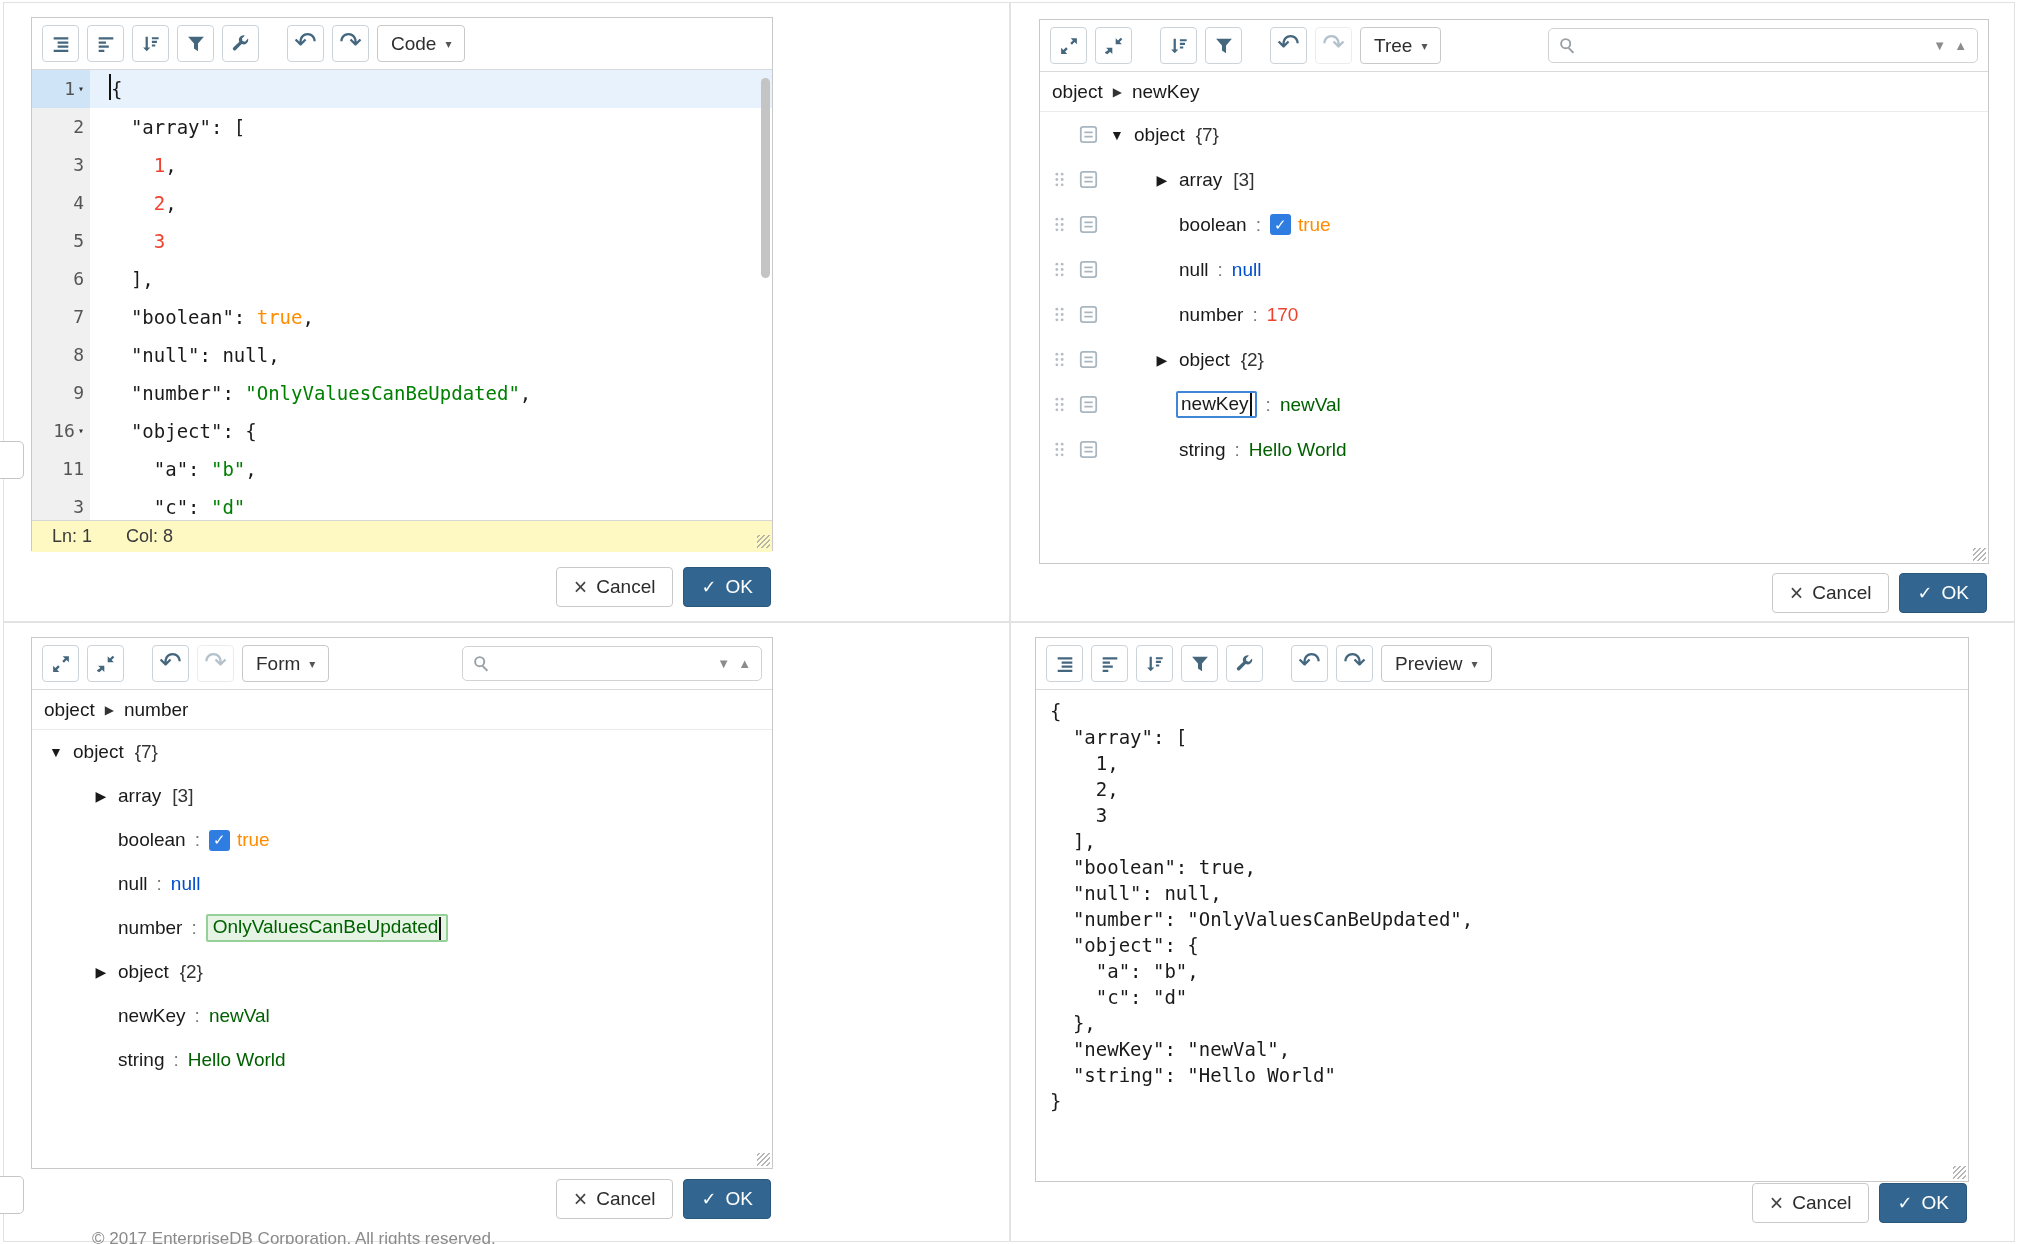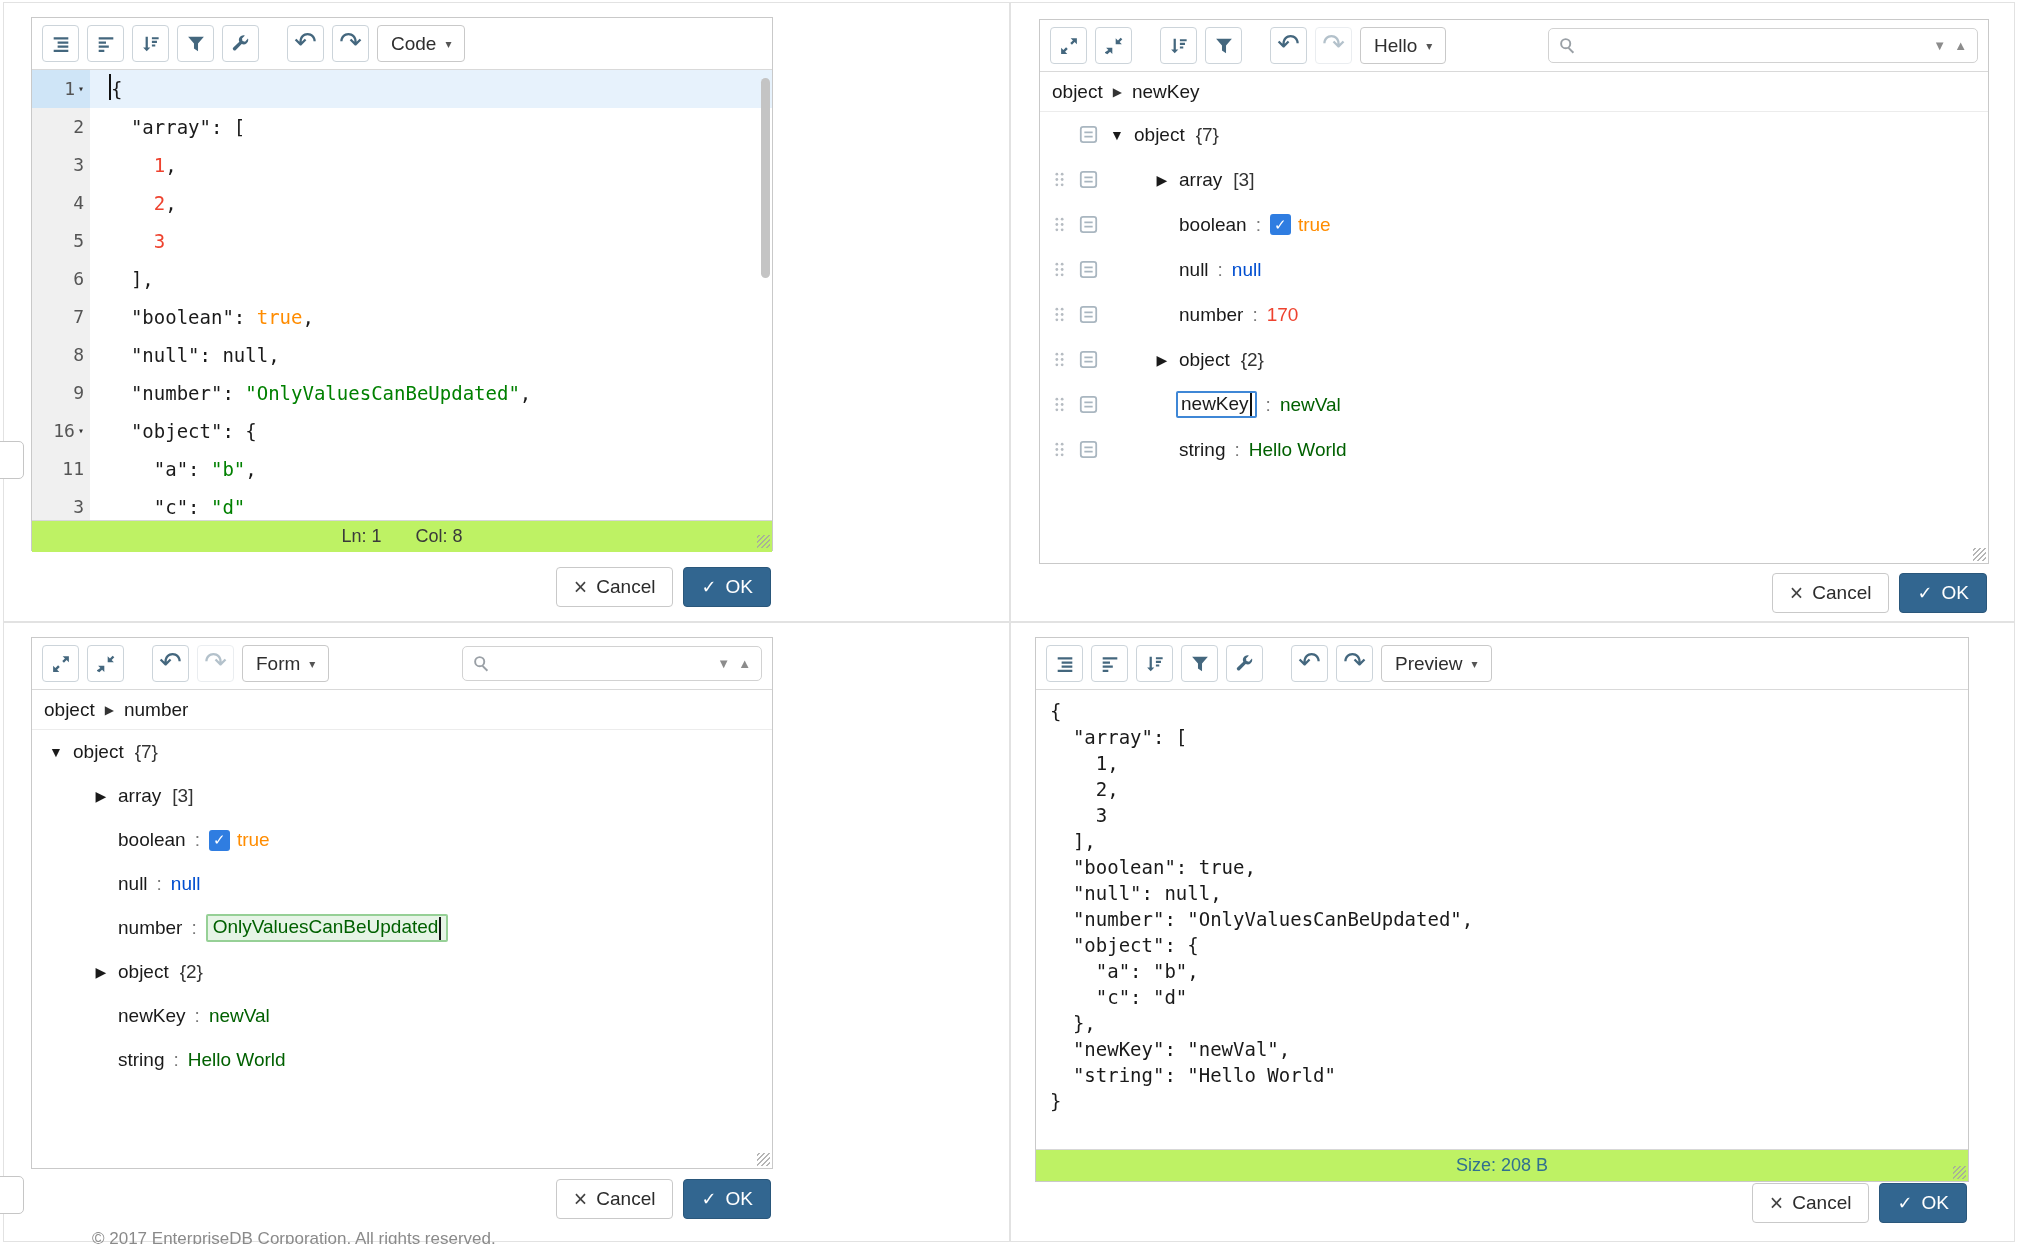--- a/index.html
+++ b/index.html
@@ -86,22 +86,22 @@
   .code-area .tk-key { color:#1a1a1a; }
   .code-area .cur { height:26px; vertical-align:text-bottom; }
   .vscroll { position:absolute; right:2px; top:2px; bottom:2px; width:10px; }
   .thumb { position:absolute; top:6px; right:0; width:9px; height:200px; background:#c4c4c4; border-radius:5px; }
 
   
   .preview-pre { margin:0; padding:8px 14px; font-family:"DejaVu Sans Mono", monospace; font-size:19px;
                  line-height:26px; color:#1a1a1a; height:459px; overflow:hidden; }
 
   
-  .statusbar { height:32px; background:#bef264; border-top:1px solid #d7d7d7; display:flex;
-               align-items:center; gap:34px; padding:0 14px; font-size:18px; color:#3a3a3a;justify-content:center; }
+  .statusbar { height:32px; background:#fef9c3; border-top:1px solid #d7d7d7; display:flex;
+               align-items:center; gap:34px; padding:0 20px; font-size:18px; color:#3a3a3a; }
   .statusbar.sizebar { color:#31708f; }
 
   .grip { position:absolute; right:2px; bottom:2px; width:13px; height:13px; opacity:.8;
           background:repeating-linear-gradient(-45deg, transparent 0 2px, #a3a3a3 2px 3.5px); }
 
   
   .btnrow { position:absolute; display:flex; gap:10px; }
   #btnrow-code    { right:238px; top:564px; }
   #btnrow-tree    { right:27px;  top:570px; }
   #btnrow-form    { right:238px; top:556px; }
@@ -317,21 +317,21 @@
               <span class="uglyph">↶</span>
             </span>
           </button>
           <button class="tb disabled">
             <span style="display: flex;">
               <span class="uglyph">↷</span>
             </span>
           </button>
         </div>
       <button class="mode-btn">
-        <span>Hello</span>
+        <span>Tree</span>
         <span class="caret">▾</span>
       </button>
       <div class="searchbox w-tree">
         <span class="sicon">
             <svg width="17" height="17" viewBox="0 0 16 16">
               <circle cx="6.3" cy="6.3" r="4.3" fill="none" stroke="currentColor" stroke-width="1.8"></circle>
               <path d="m9.6 9.6 4.6 4.6-1.3 1.3-4.6-4.6z" fill="currentColor"></path>
             </svg>
           </span>
         <input class="sinput" style="">
@@ -733,23 +733,20 @@
   "boolean": true,
   "null": null,
   "number": "OnlyValuesCanBeUpdated",
   "object": {
     "a": "b",
     "c": "d"
   },
   "newKey": "newVal",
   "string": "Hello World"
 }</pre>
-    <div class="statusbar sizebar">
-      <span>Size: 208 B</span>
-    </div>
     <div class="grip"></div>
   </div>
   <div class="btnrow" id="btnrow-preview">
     <button class="btn-cancel">
       <span class="x">×</span>
       <span>Cancel</span>
     </button>
     <button class="btn-ok">
       <span class="ck">✓</span>
       <span>OK</span>

